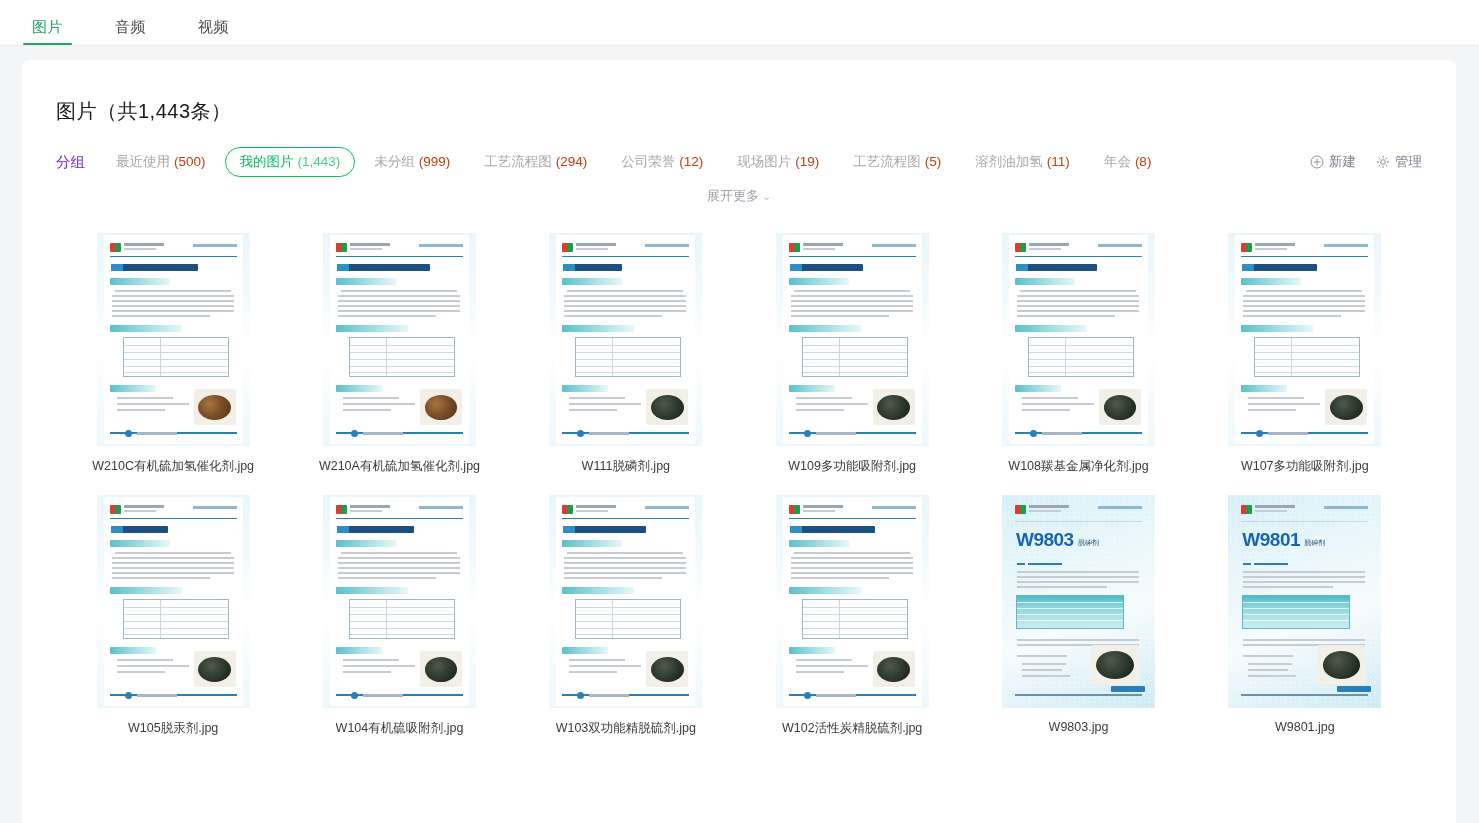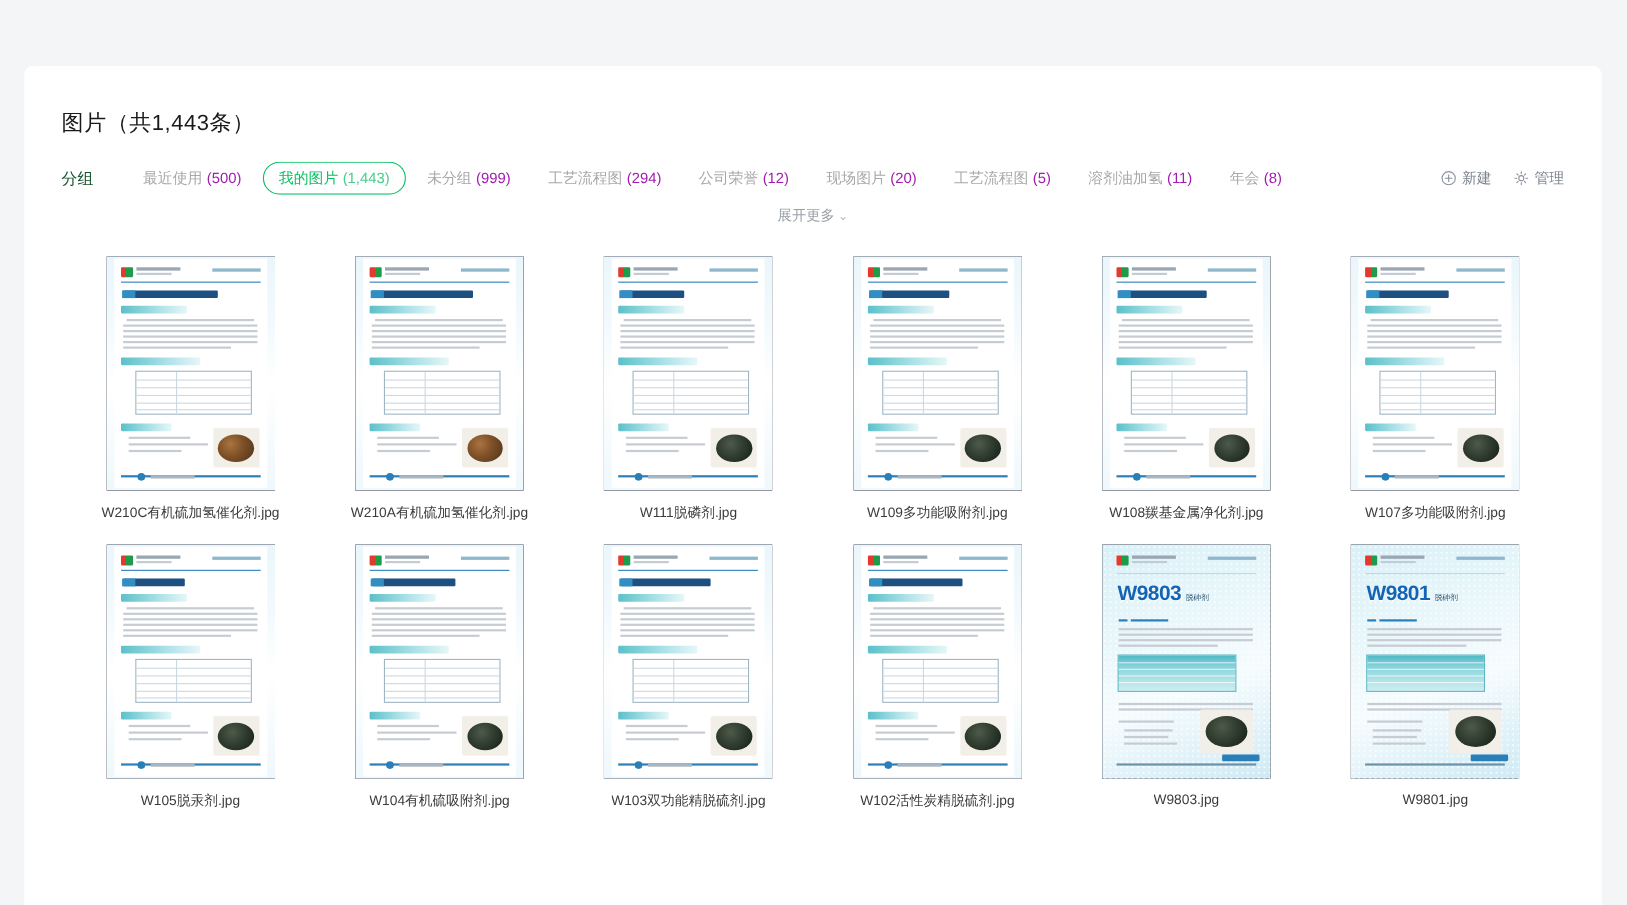--- a/index.html
+++ b/index.html
@@ -60,33 +60,33 @@
     border: none; border-radius: 4px;
     font-size: 14.5px; font-family: inherit;
     padding: 0 34px; height: 34px; cursor: pointer;
     letter-spacing: 1px;
   }
 
   
   .groups-wrap { padding: 22px 34px 0 34px; }
   .groups-row { display: flex; align-items: center; }
   .groups-label {
-    font-size: 14.5px; color: #14532d; margin-right: 30px; white-space: nowrap;
+    font-size: 14.5px; color: #6d28d9; margin-right: 16px; white-space: nowrap;
   }
   .group-list {
     display: flex; align-items: center; flex: 1 1 auto;
     gap: 4px; overflow: hidden;
   }
   .group-chip {
     font-size: 13.5px; color: #a8a8a8;
     padding: 6px 14px; border-radius: 16px;
     border: 1px solid transparent; white-space: nowrap;
     cursor: pointer; line-height: 1.2;
   }
-  .group-chip .cnt { color: #a21caf; margin-left: 4px; }
+  .group-chip .cnt { color: #c2410c; margin-left: 4px; }
   .group-chip.active {
     color: #07c160; border-color: #07c160; background: #fff;
   }
   .group-chip.active .cnt { color: #48cf8b; }
   .group-actions {
     display: flex; align-items: center; gap: 20px;
     margin-left: 18px; white-space: nowrap;
   }
   .gaction {
     display: flex; align-items: center; gap: 5px;
@@ -103,21 +103,21 @@
   .grid {
     display: grid; grid-template-columns: repeat(6, 1fr);
     padding: 20px 44px 0 44px; row-gap: 10px; column-gap: 0; gap: 12px;
   }
   .cell {
     display: flex; flex-direction: column; align-items: center;
     cursor: pointer; padding: 8px 4px 0 4px;
   }
   .thumb {
     width: 153px; height: 213px;
-    background: #0f172a; overflow: hidden;
+    background: #b91c1c; overflow: hidden;
     position: relative;
     display: flex; align-items: flex-end; justify-content: center;
   }
   .cap {
     margin-top: 12px; font-size: 12.5px; color: #3b3b3b;
     max-width: 175px; text-align: center;
     white-space: nowrap; overflow: hidden; text-overflow: ellipsis;
   }
 
   
@@ -232,37 +232,48 @@
   .doc.b .footbar {
     position: absolute; right: 10px; bottom: 16px; width: 34px; height: 6px;
     background: #2a7fb8; border-radius: 1px;
   }
 </style>
 </head>
 <body>
 
 <div class="app">
 
+  <div class="topbar">
+    <div class="top-tab active">
+      <span>图片</span>
+    </div>
+    <div class="top-tab">
+      <span>音频</span>
+    </div>
+    <div class="top-tab">
+      <span>视频</span>
+    </div>
+  </div>
 
   <div class="card">
 
     <div class="card-head">
       <div class="page-title">图片（共1,443条）</div>
     </div>
 
     <div class="groups-wrap">
       <div class="groups-row">
         <div class="groups-label">分组</div>
         <div class="group-list" id="group-list">
             <div class="group-chip"><span>最近使用</span><span class="cnt">(500)</span></div>
             <div class="group-chip active"><span>我的图片</span><span class="cnt">(1,443)</span></div>
             <div class="group-chip"><span>未分组</span><span class="cnt">(999)</span></div>
             <div class="group-chip"><span>工艺流程图</span><span class="cnt">(294)</span></div>
             <div class="group-chip"><span>公司荣誉</span><span class="cnt">(12)</span></div>
-            <div class="group-chip"><span>现场图片</span><span class="cnt">(20)</span></div>
+            <div class="group-chip"><span>现场图片</span><span class="cnt">(19)</span></div>
             <div class="group-chip"><span>工艺流程图</span><span class="cnt">(5)</span></div>
             <div class="group-chip"><span>溶剂油加氢</span><span class="cnt">(11)</span></div>
             <div class="group-chip"><span>年会</span><span class="cnt">(8)</span></div>
           </div>
         <div class="group-actions">
           <div class="gaction">
             <span>
               <svg width="14" height="14" viewBox="0 0 14 14">
                 <circle cx="7" cy="7" r="6" fill="none" stroke="#8a919c" stroke-width="1"></circle>
                 <path d="M7 4v6M4 7h6" stroke="#8a919c" stroke-width="1" stroke-linecap="round"></path>

